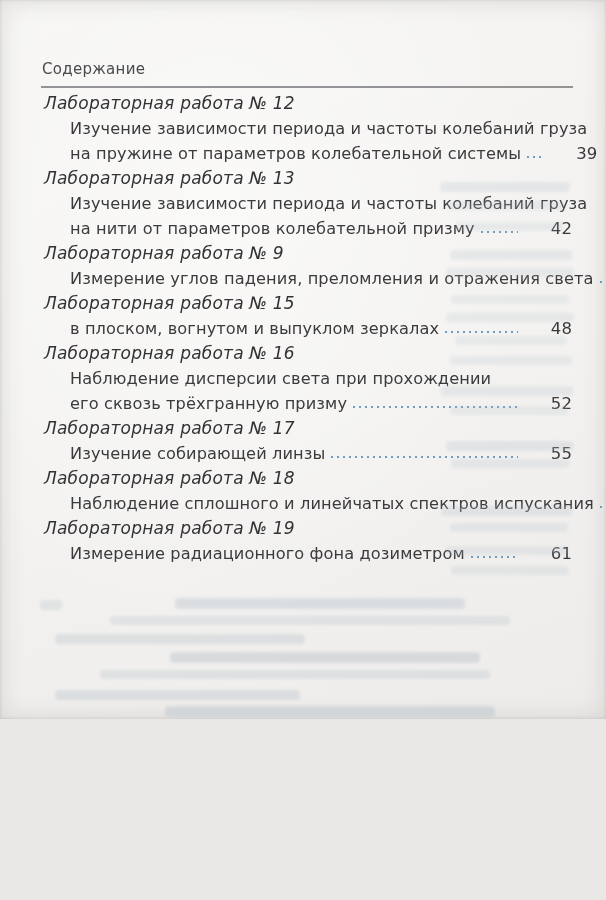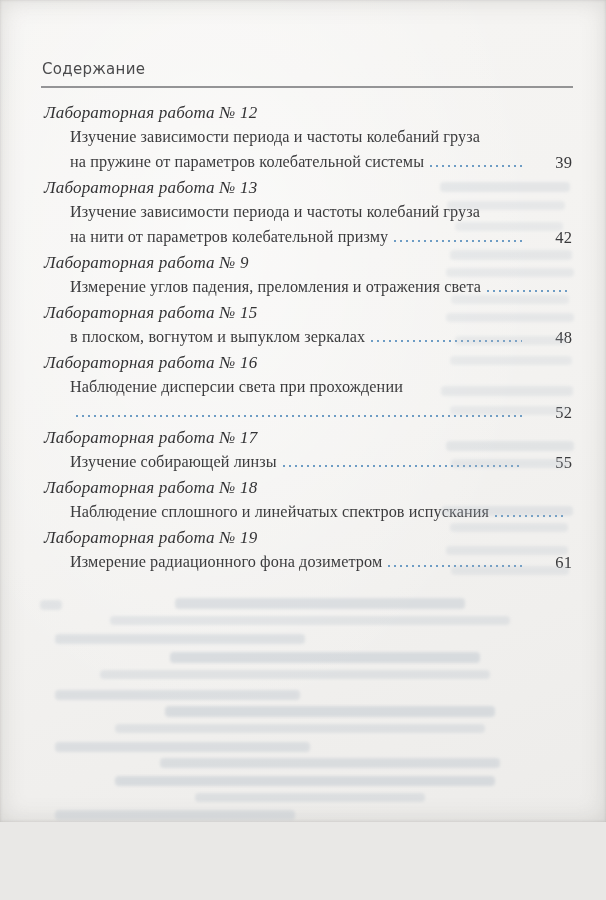--- a/index.html
+++ b/index.html
@@ -2,21 +2,21 @@
 <html style="--text-color: #3b3b3d; --dot-color: #6d9cc4; --rule-color: #838385;"><head>
 <meta charset="utf-8">
 <style>
   * { margin: 0; padding: 0; box-sizing: border-box; }
   html, body { background: #e9e8e6; }
   body { font-family: "DejaVu Sans", "Liberation Sans", sans-serif; }
 
   .scan {
     position: relative;
     width: 606px;
-    height: 822px;
+    height: 719px;
     margin: 0 auto;
     background:
       radial-gradient(ellipse at 35% 30%, rgba(255,255,255,0.55), rgba(255,255,255,0) 60%),
       linear-gradient(160deg, #f6f5f3 0%, #f3f2f0 55%, #edecea 100%);
     box-shadow: inset 0 0 24px rgba(90,88,84,0.18), inset 0 0 3px rgba(90,88,84,0.22);
     overflow: hidden;
     color: var(--text-color, #3b3b3d);
   }
 
   
@@ -36,22 +36,21 @@
     height: 2px;
     background: var(--rule-color, #838385);
     opacity: 0.85;
   }
 
   
   .toc {
     position: absolute;
     left: 44px;
     right: 34px;
-    top: 100px;
-    font-family: Liberation Serif, serif;
+    top: 91px;
   }
   .entry-title {
     height: 25px;
     line-height: 25px;
     font-style: italic;
     font-size: 17px;
     font-weight: 500;
     color: #333335;
     letter-spacing: 0.2px;
     white-space: nowrap;
@@ -149,20 +148,21 @@
         <div class="entry-lastline">
           <span>в плоском, вогнутом и выпуклом зеркалах</span>
           <span class="leader"></span>
           <span class="page-num">48</span>
         </div>
       </div>
       <div>
         <div class="entry-title">Лабораторная работа № 16</div>
         <div class="entry-line">Наблюдение дисперсии света при прохождении</div>
         <div class="entry-lastline">
+          <span>его сквозь трёхгранную призму</span>
           <span class="leader"></span>
           <span class="page-num">52</span>
         </div>
       </div>
       <div>
         <div class="entry-title">Лабораторная работа № 17</div>
         <div class="entry-lastline">
           <span>Изучение собирающей линзы</span>
           <span class="leader"></span>
           <span class="page-num">55</span>

